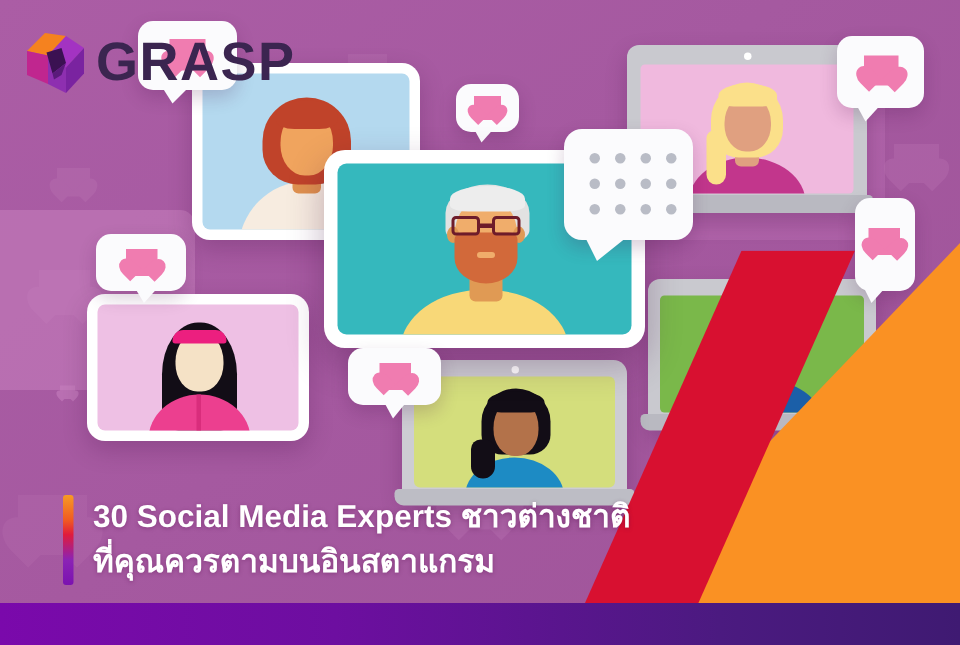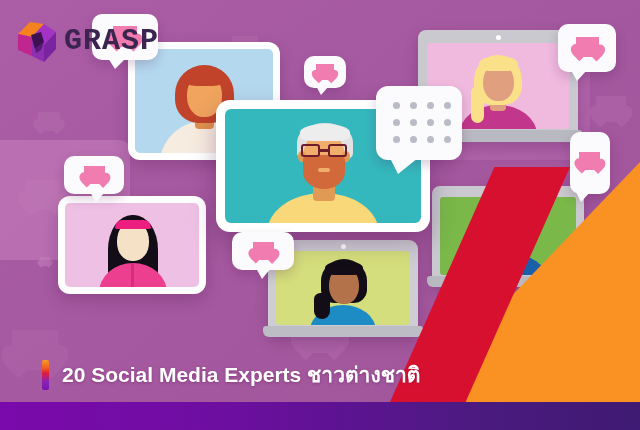--- a/index.html
+++ b/index.html
@@ -56,22 +56,22 @@
   .bubble{position:absolute;background:#fbfbfd;border-radius:10px;box-shadow:0 5px 12px rgba(70,15,70,.2);z-index:50;}
   .bheart{position:absolute;background:#f07cb0;}
   .dotgrid{position:absolute;display:grid;gap:7px;}
   .dotgrid span{width:7px;height:7px;border-radius:50%;background:#b9bcc6;display:block;}
 
   
   #logo{position:absolute;left:14px;top:18px;z-index:70;display:flex;align-items:center;}
   #logo-mark{position:relative;width:44px;height:46px;}
   #logo-text{margin-left:6px;position:relative;}
   #logo-grasp{
-    font-size:30px;font-weight:700;letter-spacing:1px;color:#3b2550;
-    line-height:28px;font-family:Liberation Mono, monospace;
+    font-size:36px;font-weight:700;letter-spacing:1px;color:#3b2550;
+    line-height:28px;font-family:Liberation Sans, sans-serif;
   }
   #logo-asia{
     font-size:10px;letter-spacing:7px;color:#c0548e;margin-left:3px;
     font-family:"Liberation Sans",sans-serif;
   }
 
   
   #headline{position:absolute;left:42px;bottom:40px;z-index:65;display:flex;align-items:stretch;}
   #accentbar{width:7px;border-radius:2px;
     background:linear-gradient(180deg,#f79b24 0%,#f05a22 28%,#e01b3c 44%,#8b23b5 72%,#7b12b0 100%);
@@ -278,19 +278,20 @@
       </svg>
     </div>
     <div id="logo-text">
       <div id="logo-grasp">GRASP</div>
     </div>
   </div>
 
   <div id="headline">
     <div id="accentbar"></div>
     <div id="headline-text">
-      <div class="hl">20 Social Media Experts ชาวต่างชาติ</div>
+      <div class="hl">30 Social Media Experts ชาวต่างชาติ</div>
+      <div class="hl">ที่คุณควรตามบนอินสตาแกรม</div>
     </div>
   </div>
 
   <div id="bottombar"></div>
 
 </div>
 
 </body></html>

